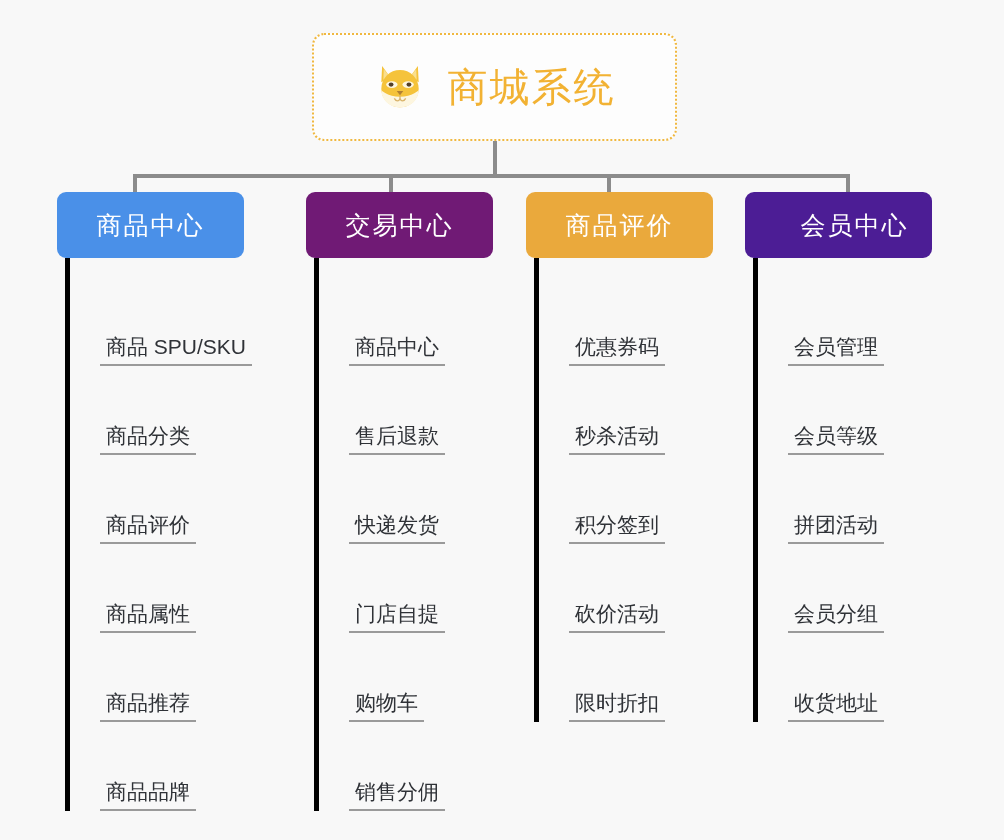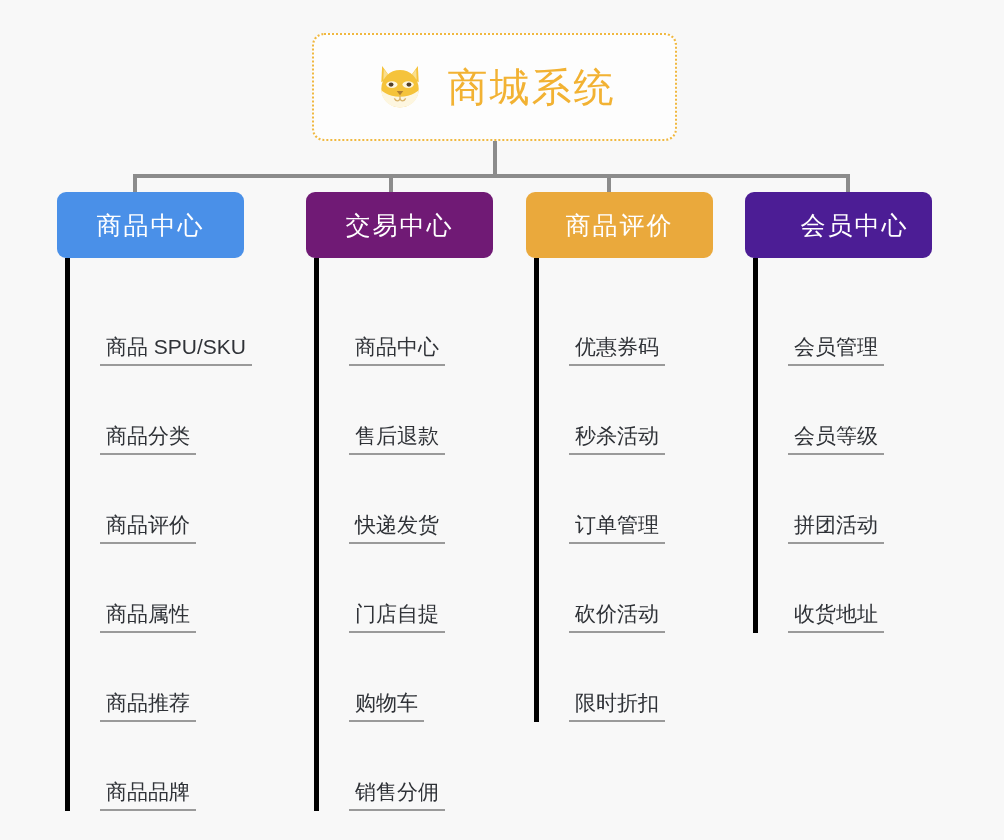--- a/index.html
+++ b/index.html
@@ -176,21 +176,21 @@
       <span>商品评价</span>
     </div>
     <div class="leaf-rail">
       <div class="leaf">
           <span class="leaf-label">优惠券码</span>
         </div>
       <div class="leaf">
           <span class="leaf-label">秒杀活动</span>
         </div>
       <div class="leaf">
-          <span class="leaf-label">订单管理</span>
+          <span class="leaf-label">积分签到</span>
         </div>
       <div class="leaf">
           <span class="leaf-label">砍价活动</span>
         </div>
       <div class="leaf">
           <span class="leaf-label">限时折扣</span>
         </div>
     </div>
   </div>
 
@@ -202,18 +202,21 @@
       <div class="leaf">
           <span class="leaf-label">会员管理</span>
         </div>
       <div class="leaf">
           <span class="leaf-label">会员等级</span>
         </div>
       <div class="leaf">
           <span class="leaf-label">拼团活动</span>
         </div>
       <div class="leaf">
+          <span class="leaf-label">会员分组</span>
+        </div>
+      <div class="leaf">
           <span class="leaf-label">收货地址</span>
         </div>
     </div>
   </div>
 
 </div>
 
 </body></html>

